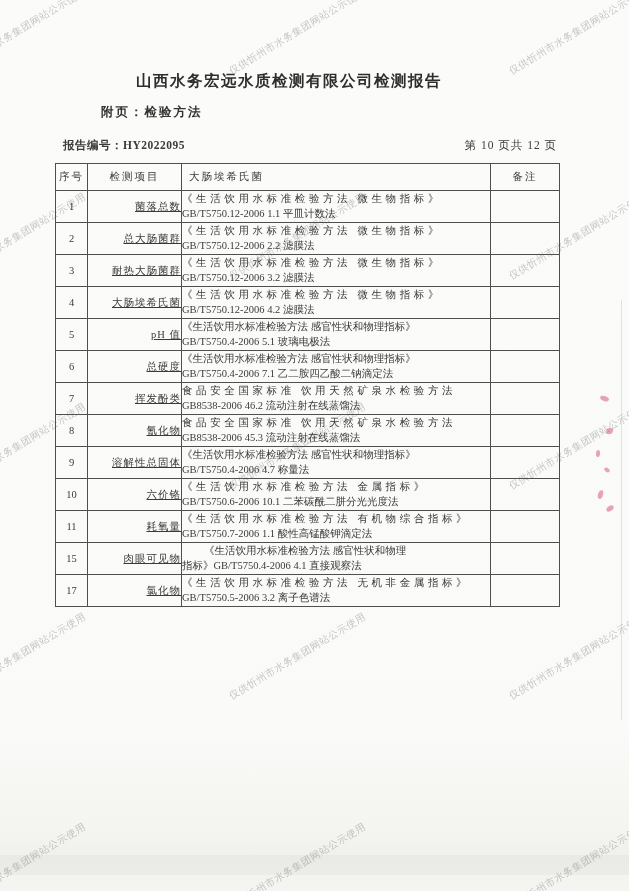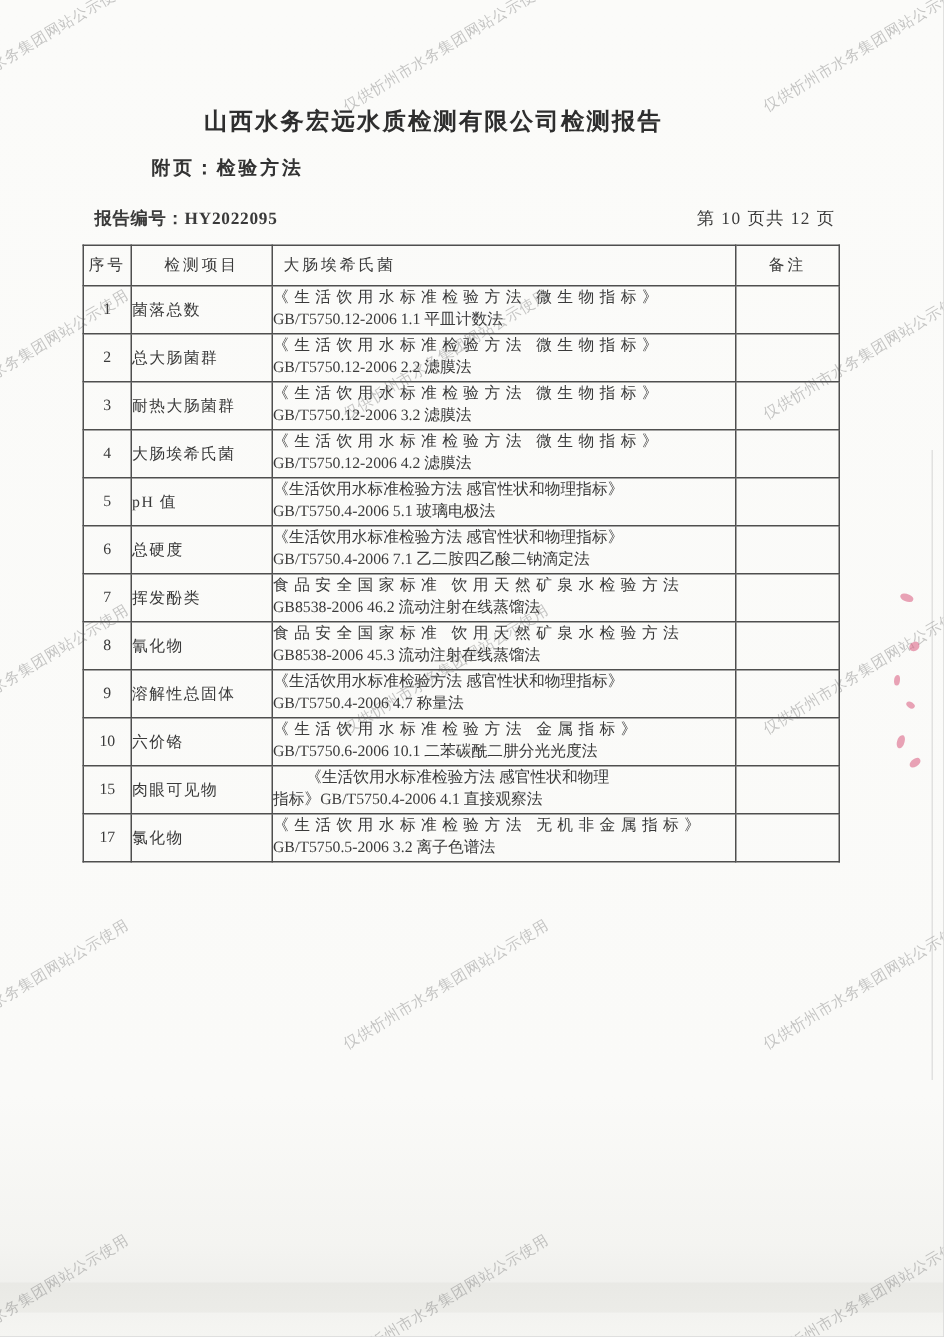--- a/index.html
+++ b/index.html
@@ -49,21 +49,21 @@
     border:1px solid #4f4f4f;
     font-weight:normal;
     font-size:10.5px;
     color:#3a3a3a;
     padding:0;
     overflow:hidden;
   }
   th.h{height:26px;text-align:center;letter-spacing:2px;}
   th.h.method-h{text-align:left;padding-left:7px;}
   td.c-no{height:31px;text-align:center;letter-spacing:0;}
-  td.c-item{text-align:left;letter-spacing:1px;}
+  td.c-item{text-align:right;letter-spacing:1px;text-decoration:underline;}
   td.c-method{padding:1px 4px 1px 6px;vertical-align:middle;}
   td.c-note{}
   .m1,.m2{line-height:14.5px;white-space:nowrap;}
   .m1.wide{letter-spacing:3.6px;}
   .m1.indent{padding-left:22px;}
   
   .stampblob{
     position:absolute;border-radius:60% 40% 55% 45%;
     background:var(--stamp,#d85a7d);opacity:0.55;z-index:3;
   }
@@ -222,20 +222,29 @@
   <tr>
     <td class="c-no">10</td>
     <td class="c-item">六价铬</td>
     <td class="c-method">
       <div class="m1 wide">《生活饮用水标准检验方法 金属指标》</div>
       <div class="m2">GB/T5750.6-2006  10.1 二苯碳酰二肼分光光度法</div>
     </td>
     <td class="c-note"></td>
   </tr>
 
+  <tr>
+    <td class="c-no">11</td>
+    <td class="c-item">耗氧量</td>
+    <td class="c-method">
+      <div class="m1 wide">《生活饮用水标准检验方法 有机物综合指标》</div>
+      <div class="m2">GB/T5750.7-2006  1.1 酸性高锰酸钾滴定法</div>
+    </td>
+    <td class="c-note"></td>
+  </tr>
 
 
 
 
   <tr>
     <td class="c-no">15</td>
     <td class="c-item">肉眼可见物</td>
     <td class="c-method">
       <div class="m1 indent">《生活饮用水标准检验方法 感官性状和物理</div>
       <div class="m2">指标》GB/T5750.4-2006 4.1 直接观察法</div>

